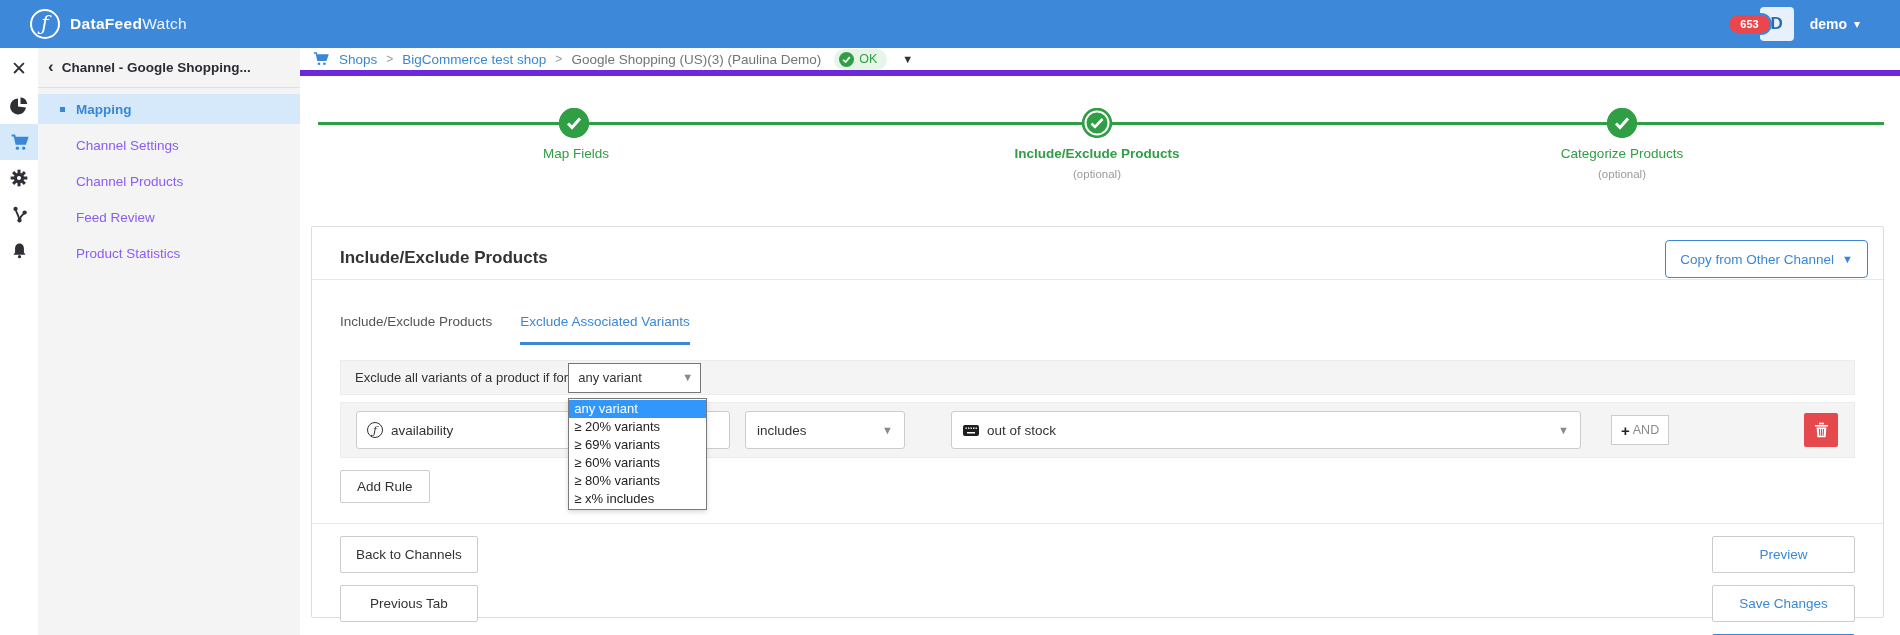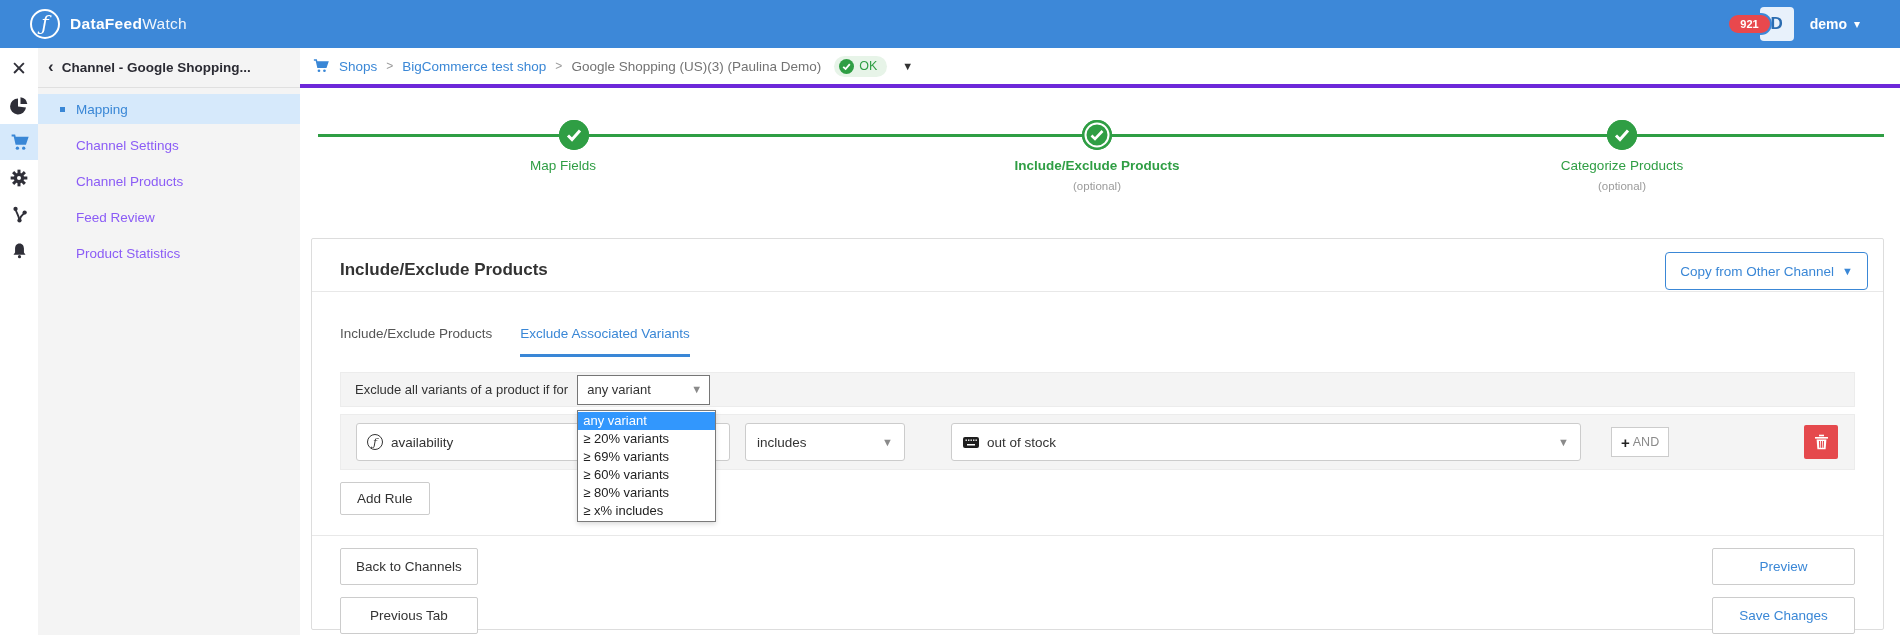--- a/index.html
+++ b/index.html
@@ -37,28 +37,28 @@
   .rail svg { display:block; }
 
   
   .panel { width:262px; background:#f4f4f4; display:flex; flex-direction:column; }
   .panel-header { height:40px; border-bottom:1px solid #e0e0e0; display:flex; align-items:center;
     padding:0 10px; font-weight:bold; color:#2b2b33; font-size:13.5px; gap:8px; }
   .panel-header .chev { font-size:17px; font-weight:bold; line-height:1; margin-top:-2px; }
   .menu { padding-top:6px; }
   .menu-item { height:30px; margin-bottom:6px; display:flex; align-items:center;
     padding-left:38px; color:#8b5cf6; cursor:default; position:relative; }
-  .menu-item.active { background:#d6e9fb; color:#3a87d6; font-weight:normal; }
+  .menu-item.active { background:#d6e9fb; color:#3a87d6; font-weight:bold; }
   .menu-item.active .bullet { position:absolute; left:22px; top:13px; width:5px; height:5px;
     background:#3a87d6; }
 
   
   .main { flex:1; background:#fff; display:flex; flex-direction:column; position:relative; }
 
-  .breadcrumb-row { height:40px; border-bottom:4px solid #6d28d9; display:flex;
+  .breadcrumb-row { height:28px; border-bottom:6px solid #6d28d9; display:flex;
     align-items:center; padding-left:12px; gap:9px; }
   .crumb-link { color:#3a87d6; }
   .crumb-sep { color:#9a9a9a; font-size:12px; }
   .crumb-current { color:#737373; }
   .ok-pill { background:#e7f4e8; border-radius:11px; padding:3px 10px 3px 5px; display:flex;
     align-items:center; gap:5px; color:#2f9e44; font-size:12.5px; margin-left:4px; }
   .crumb-caret { color:#333; font-size:11px; margin-left:6px; }
 
   
   .stepper { height:150px; position:relative; flex:0 0 150px; }
@@ -83,21 +83,21 @@
     cursor:pointer; font-family:inherit; }
   .copy-btn .sel-caret { color:#3a87d6; }
   .card-divider { border-bottom:1px solid #e8e8e8; }
 
   .tabs { display:flex; gap:28px; padding:34px 28px 0; }
   .tab { padding-bottom:13px; color:#555; cursor:pointer; border-bottom:3px solid transparent; }
   .tab.active { color:#3a87d6; border-bottom-color:#3a87d6; }
 
   .rule-head { margin:15px 28px 0; height:35px; background:#f4f4f4; border:1px solid #ececec;
     display:flex; align-items:center; padding-left:14px; font-size:13px; color:#333; }
-  .variant-select-wrap { position:relative; margin-left:9px; }
+  .variant-select-wrap { position:relative; }
   .variant-select { width:133px; height:30px; background:#fff; border:1px solid #767676;
     display:flex; align-items:center; justify-content:space-between; padding:0 7px 0 9px;
     font-size:13px; cursor:pointer; }
   .sel-caret { color:#8a8a8a; font-size:11px; line-height:1; }
   .variant-list { position:absolute; top:35px; left:0; width:139px; background:#fff;
     border:1px solid #7a7a7a; z-index:30; box-shadow:0 2px 5px rgba(0,0,0,.15); padding:1px 0; }
   .variant-option { line-height:18px; padding:0 5px; font-size:13px; color:#222; cursor:default; }
   .variant-option.selected { background:#3297fd; color:#fff; }
 
   .rule-row { margin:7px 28px 0; height:56px; background:#f4f4f4; border:1px solid #ececec;
@@ -134,21 +134,21 @@
 <body>
 
 <div class="app">
 
   <header class="topbar">
     <div class="brand">
       <span class="logo-circle">ƒ</span>
       <span class="brand-text"><b>DataFeed</b><span class="light">Watch</span></span>
     </div>
     <div class="user-cluster">
-      <span class="count-badge">921</span>
+      <span class="count-badge">653</span>
       <span class="avatar">D</span>
       <span class="username">demo</span>
       <span class="caret-white">▾</span>
     </div>
   </header>
 
   <div class="shell">
 
     <nav class="rail">
       <div class="rail-slot">
@@ -268,21 +268,21 @@
 
       <div class="stepper">
         <div class="step-line"></div>
 
         <div class="step-circle" style="left:259px;">
           <svg width="30" height="30" viewBox="0 0 30 30">
               <circle cx="15" cy="15" r="15" fill="#2f9e44"></circle>
               <path d="M9 15.5 L13 19.5 L21 10.5" stroke="#fff" stroke-width="3" fill="none"></path>
             </svg>
         </div>
-        <div class="step-label" style="left:263px;">Map Fields</div>
+        <div class="step-label" style="left:276px;">Map Fields</div>
 
         <div class="step-circle" style="left:782px;">
           <svg width="30" height="30" viewBox="0 0 30 30">
               <circle cx="15" cy="15" r="15" fill="#2f9e44"></circle>
               <circle cx="15" cy="15" r="11.5" fill="none" stroke="#fff" stroke-width="2"></circle>
               <path d="M9.5 15.5 L13 19 L20.5 11" stroke="#fff" stroke-width="2.6" fill="none"></path>
             </svg>
         </div>
         <div class="step-label bold" style="left:797px;">Include/Exclude Products</div>
         <div class="step-sub" style="left:797px;">(optional)</div>

